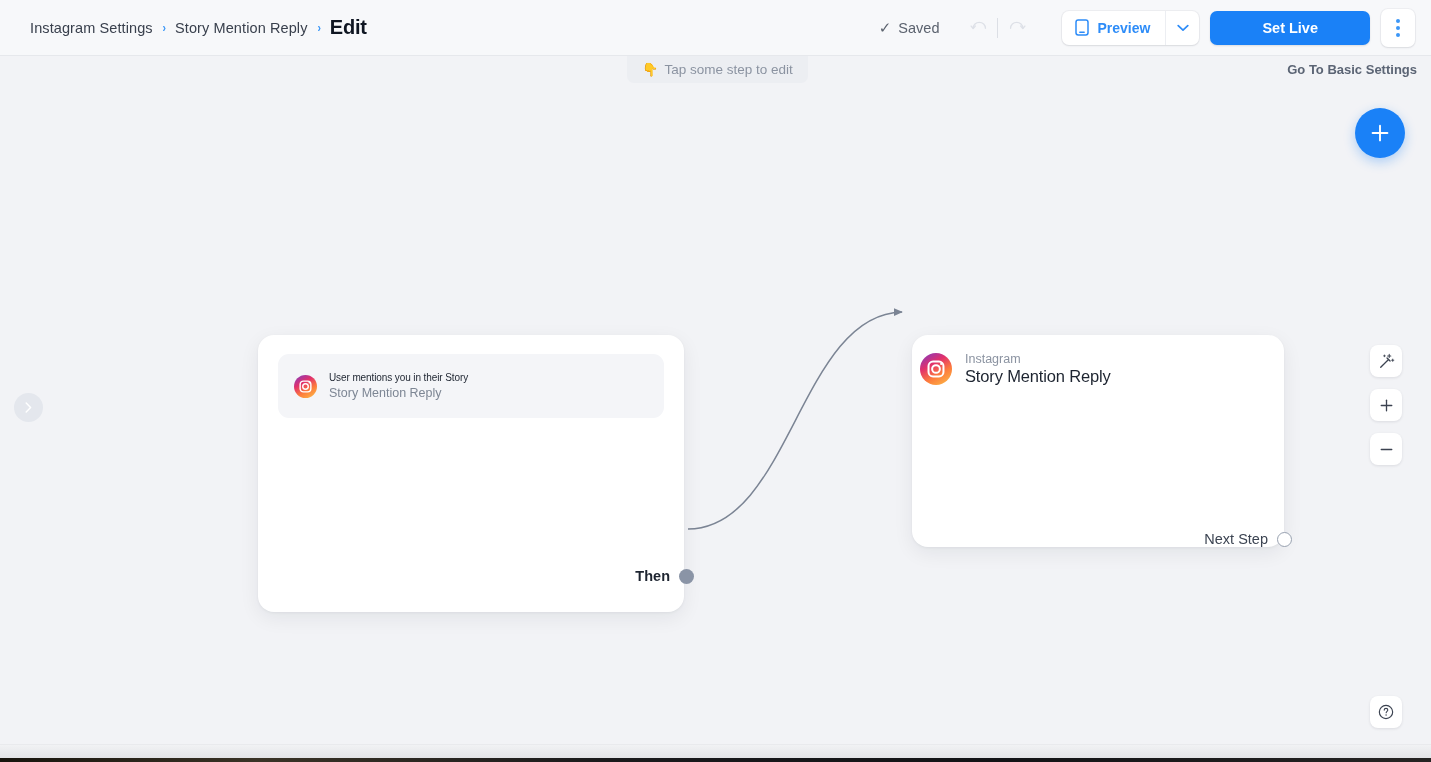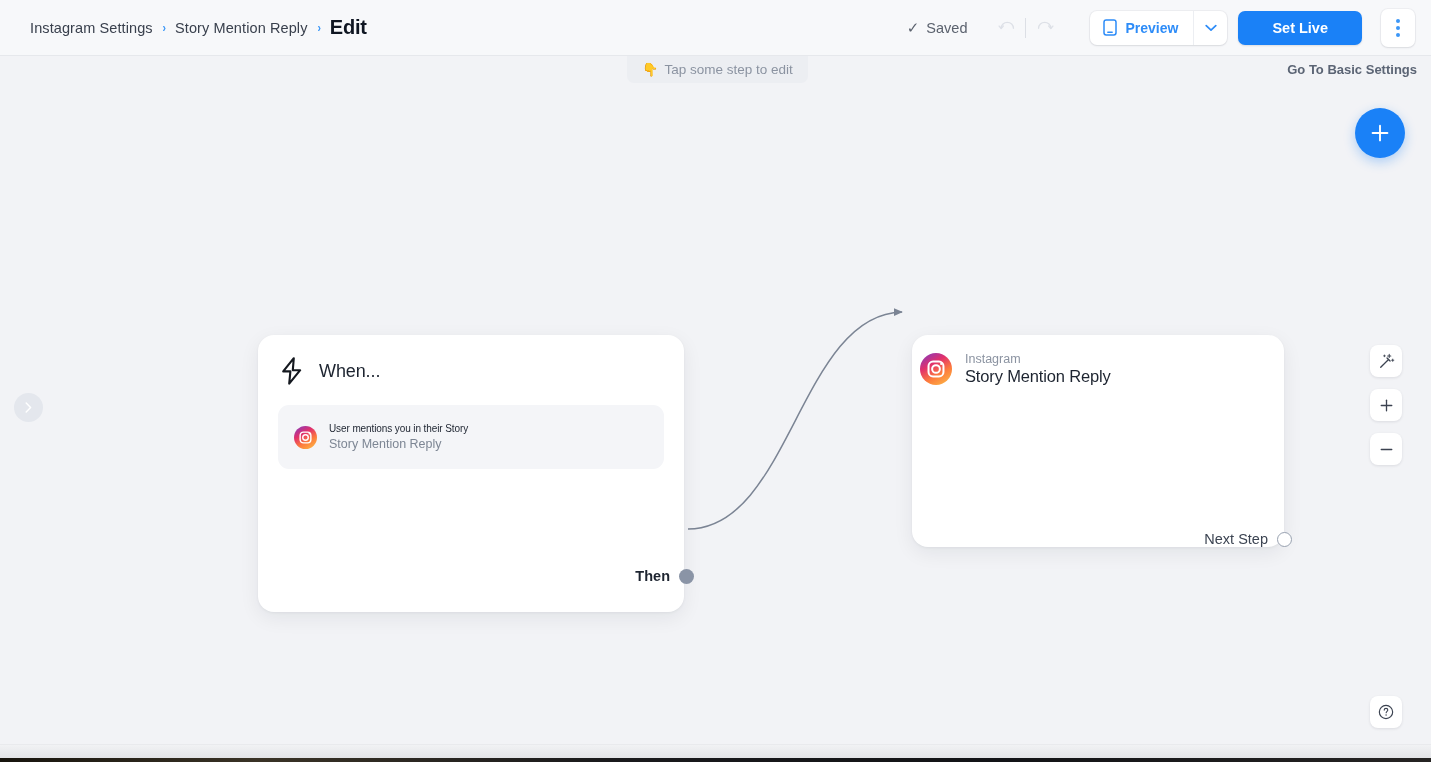--- a/index.html
+++ b/index.html
@@ -68,24 +68,24 @@
   .preview-btn {
     display: flex; align-items: center; gap: 8px;
     padding: 0 15px 0 13px; cursor: pointer;
     font-size: 14px; color: #2d8cf8; font-weight: 600;
   }
   .preview-caret {
     width: 34px; display: flex; align-items: center; justify-content: center;
     border-left: 1px solid #eceef2; cursor: pointer;
   }
   .setlive {
-    height: 34px; padding: 0 34px; border-radius: 7px;
+    height: 34px; padding: 0 52px; border-radius: 7px;
     background: #1a81f7; color: #fff; font-size: 14.5px; font-weight: 700;
     display: flex; align-items: center; justify-content: center;
-    cursor: pointer; margin-right: 19px;
+    cursor: pointer; margin-right: 11px;
     box-shadow: 0 1px 2px rgba(16,24,40,.12);
   }
   .kebab {
     width: 34px; height: 38px; background: #fff; border-radius: 7px;
     display: flex; flex-direction: column; align-items: center;
     justify-content: center; gap: 3px; cursor: pointer;
     box-shadow: 0 1px 2px rgba(16,24,40,.09), 0 0 0 1px rgba(16,24,40,.04);
   }
   .kebab i { width: 4px; height: 4px; border-radius: 50%; background: #3b97f7; display: block; }
 
@@ -376,26 +376,20 @@
     <div class="helpbtn">
       <svg width="18" height="18" viewBox="0 0 20 20" fill="none">
         <circle cx="10" cy="10" r="7.4" stroke="#3b4250" stroke-width="1.3"></circle>
         <path d="M8 7.9 C8 6.7 8.9 6 10 6 C11.2 6 12 6.8 12 7.8 C12 9.2 10.2 9.4 10.2 10.9" stroke="#3b4250" stroke-width="1.25" stroke-linecap="round"></path>
         <circle cx="10.1" cy="13.3" r="0.78" fill="#3b4250"></circle>
       </svg>
     </div>
 
     <div class="card trigger-card">
 
-      <div class="when-row">
-        <svg width="26" height="30" viewBox="0 0 26 30" fill="none">
-          <path d="M14.8 2.2 L4.2 15.4 L11.4 15.4 L10.2 27.6 L21.2 14.2 L13.8 14.2 Z" stroke="#14181f" stroke-width="2.1" stroke-linejoin="round" fill="none"></path>
-        </svg>
-        <span class="when-text">When...</span>
-      </div>
 
       <div class="trigger-item">
         <svg class="ig-ico" width="23" height="23" viewBox="0 0 24 24">
           <circle cx="12" cy="12" r="12" fill="url(#iggrad1)"></circle>
           <rect x="6.4" y="6.4" width="11.2" height="11.2" rx="3.4" stroke="#fff" stroke-width="1.5" fill="none"></rect>
           <circle cx="12" cy="12" r="2.9" stroke="#fff" stroke-width="1.5" fill="none"></circle>
           <circle cx="15.9" cy="8.2" r="0.85" fill="#fff"></circle>
         </svg>
         <div class="ti-texts">
           <span class="ti-title">User mentions you in their Story</span>

